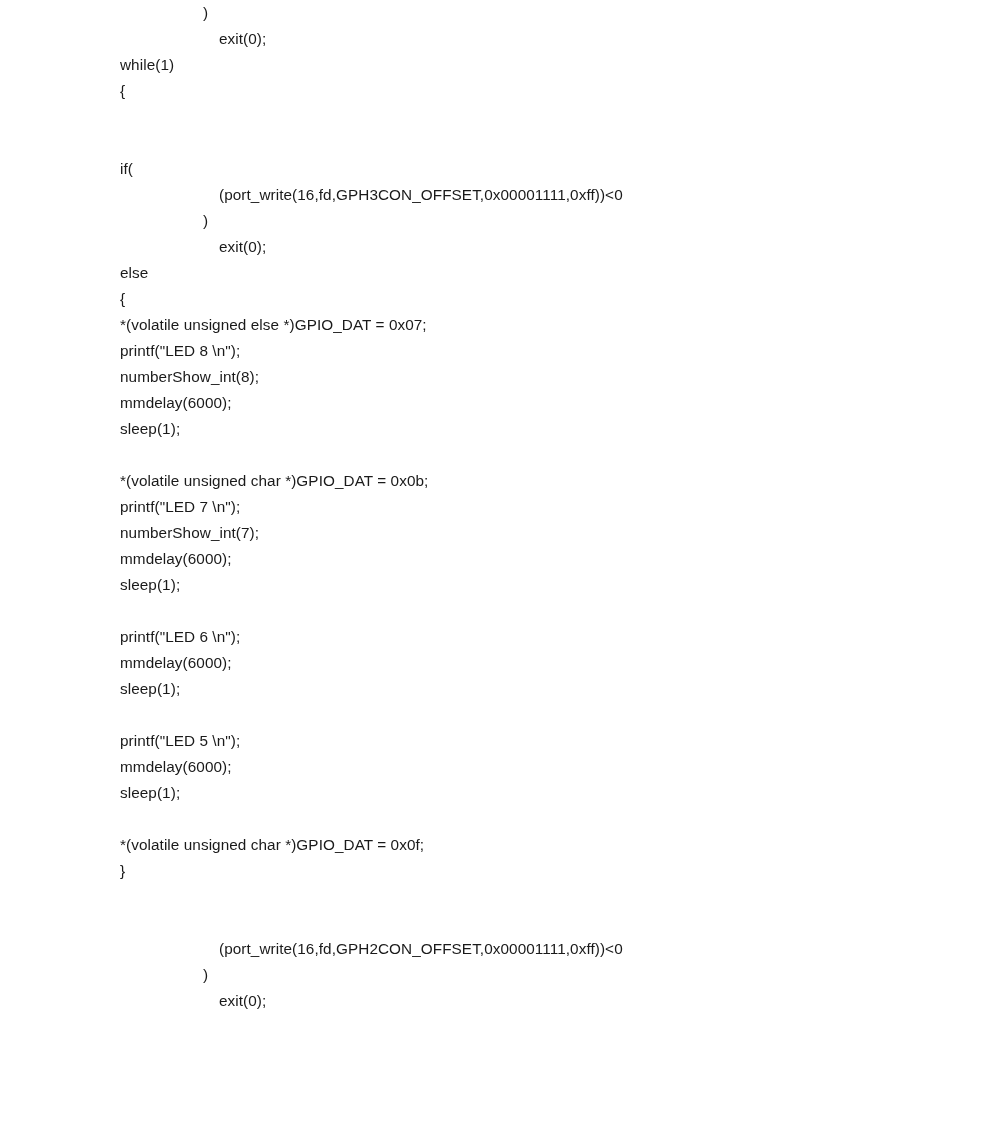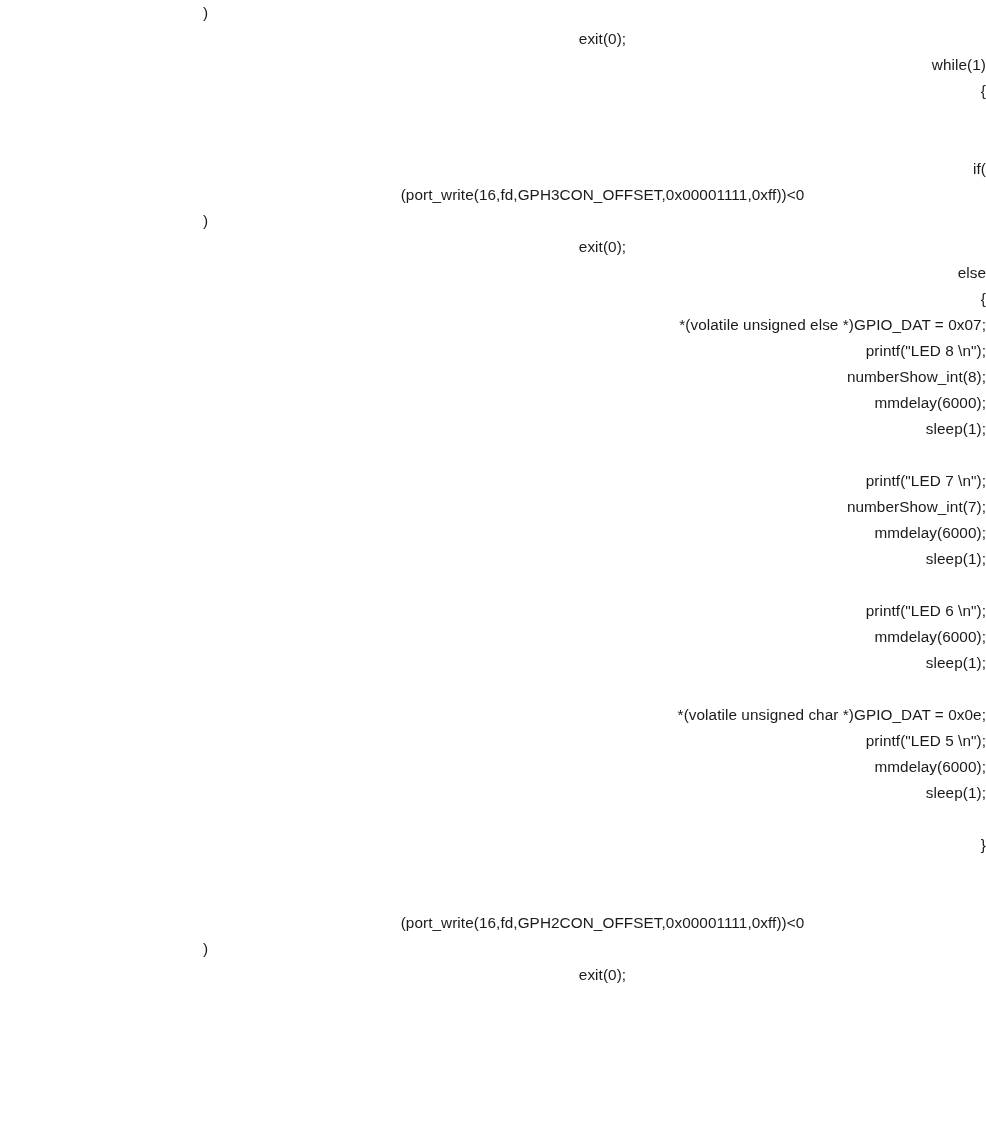--- a/index.html
+++ b/index.html
@@ -33,23 +33,23 @@
   .code-line {
     height: 26px;
     line-height: 26px;
     font-size: 15.3px;
     white-space: pre;
     letter-spacing: 0.005em;
     color: #1a1a1a;
     font-family: "Liberation Sans", "DejaVu Sans", sans-serif;
   }
   
-  .ind-0 { padding-left: 75px; text-align: right; }
+  .ind-0 { padding-left: 120px; }
   .ind-1 { padding-left: 203px; }
-  .ind-2 { padding-left: 219px; text-align: center; }
+  .ind-2 { padding-left: 219px; }
   .code-line.blank {
     height: 26px;
   }
 </style>
 </head>
 <body>
 
 <div class="page">
   <div class="code-listing" id="code-listing">
       <div class="code-line ind-1">)</div>
@@ -63,34 +63,35 @@
       <div class="code-line ind-1">)</div>
       <div class="code-line ind-2">exit(0);</div>
       <div class="code-line ind-0">else</div>
       <div class="code-line ind-0">{</div>
       <div class="code-line ind-0">*(volatile unsigned else *)GPIO_DAT = 0x07;</div>
       <div class="code-line ind-0">printf("LED 8 \n");</div>
       <div class="code-line ind-0">numberShow_int(8);</div>
       <div class="code-line ind-0">mmdelay(6000);</div>
       <div class="code-line ind-0">sleep(1);</div>
       <div class="code-line ind-0 blank"></div>
+      <div class="code-line ind-0">*(volatile unsigned char *)GPIO_DAT = 0x0b;</div>
       <div class="code-line ind-0">printf("LED 7 \n");</div>
       <div class="code-line ind-0">numberShow_int(7);</div>
       <div class="code-line ind-0">mmdelay(6000);</div>
       <div class="code-line ind-0">sleep(1);</div>
       <div class="code-line ind-0 blank"></div>
       <div class="code-line ind-0">printf("LED 6 \n");</div>
       <div class="code-line ind-0">mmdelay(6000);</div>
       <div class="code-line ind-0">sleep(1);</div>
       <div class="code-line ind-0 blank"></div>
-      <div class="code-line ind-0">*(volatile unsigned char *)GPIO_DAT = 0x0e;</div>
       <div class="code-line ind-0">printf("LED 5 \n");</div>
       <div class="code-line ind-0">mmdelay(6000);</div>
       <div class="code-line ind-0">sleep(1);</div>
       <div class="code-line ind-0 blank"></div>
+      <div class="code-line ind-0">*(volatile unsigned char *)GPIO_DAT = 0x0f;</div>
       <div class="code-line ind-0">}</div>
       <div class="code-line ind-0 blank"></div>
       <div class="code-line ind-0 blank"></div>
       <div class="code-line ind-2">(port_write(16,fd,GPH2CON_OFFSET,0x00001111,0xff))&lt;0</div>
       <div class="code-line ind-1">)</div>
       <div class="code-line ind-2">exit(0);</div>
     </div>
 </div>
 
 </body></html>

